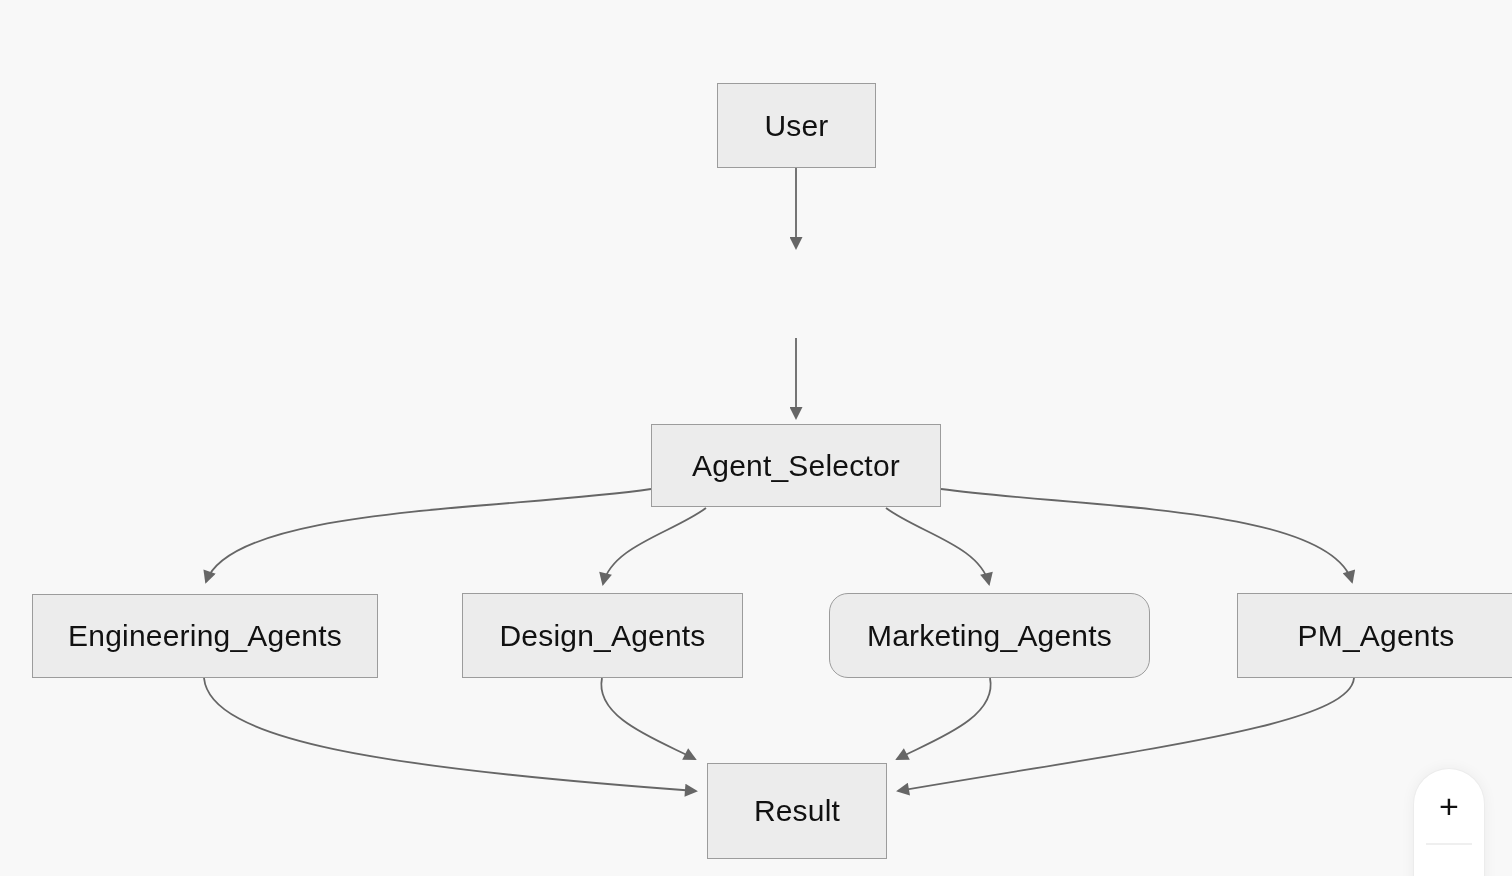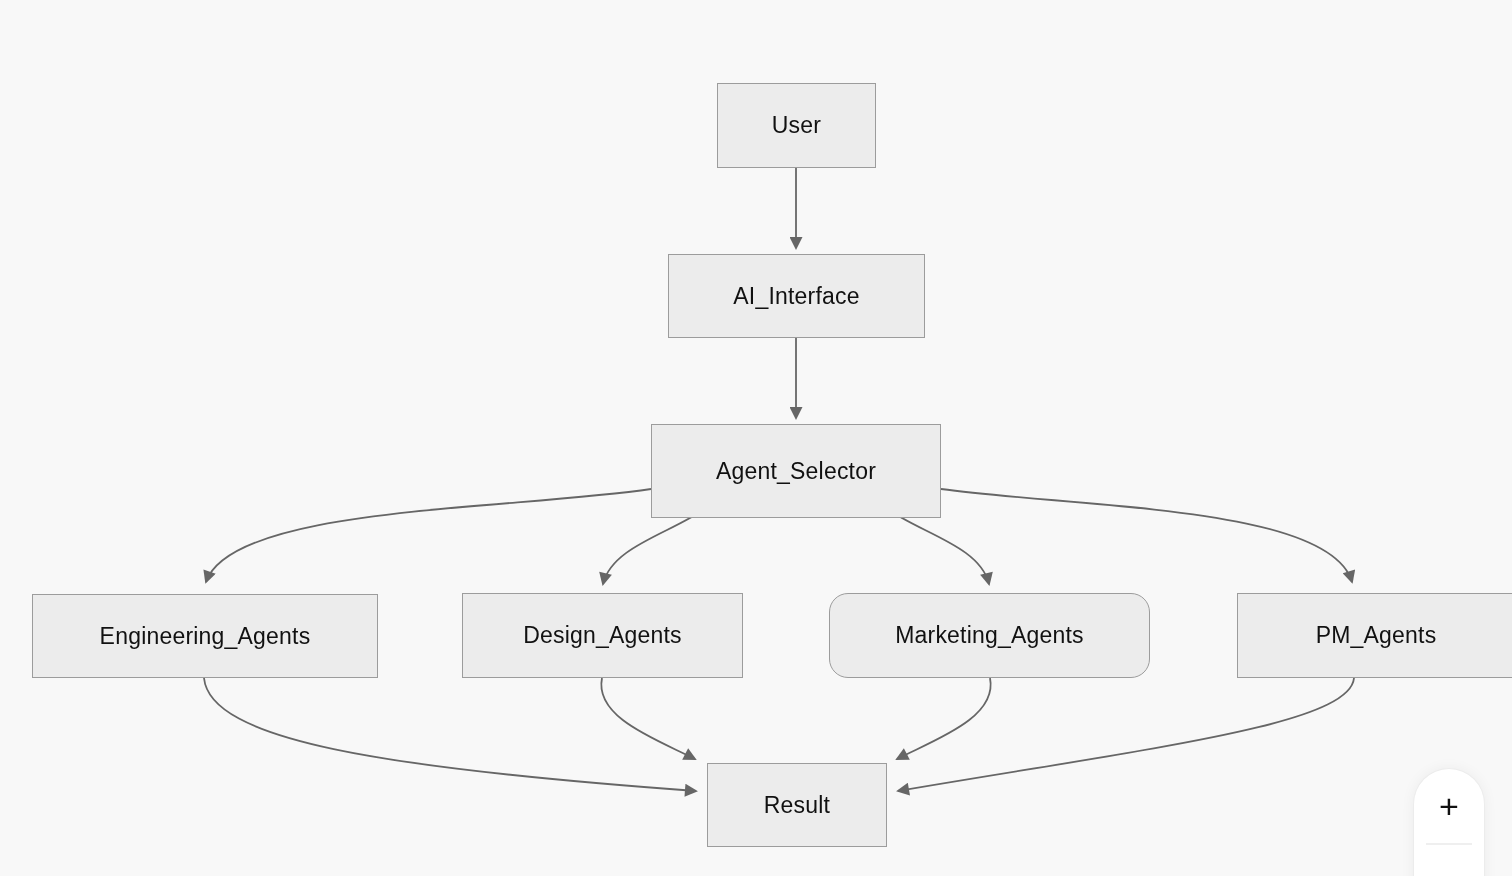--- a/index.html
+++ b/index.html
@@ -23,33 +23,33 @@
     stroke:var(--edge-color);
     stroke-width:1.8px;
   }
   .node{
     position:absolute;
     background:var(--node-fill);
     border:1.5px solid var(--node-border);
     display:flex;
     align-items:center;
     justify-content:center;
-    font-size:23px;
+    font-size:30px;
     color:var(--text-color);
     letter-spacing:0.2px;
     white-space:nowrap;
   }
   .node-user{left:717px;top:83px;width:159px;height:85px;}
   .node-ai{left:668px;top:254px;width:257px;height:84px;}
-  .node-selector{left:651px;top:424px;width:290px;height:94px;}
+  .node-selector{left:651px;top:424px;width:290px;height:83px;}
   .node-engineering{left:32px;top:594px;width:346px;height:84px;}
   .node-design{left:462px;top:593px;width:281px;height:85px;}
   .node-marketing{left:829px;top:593px;width:321px;height:85px;border-radius:19px;}
   .node-pm{left:1237px;top:593px;width:278px;height:85px;}
-  .node-result{left:707px;top:763px;width:180px;height:84px;}
+  .node-result{left:707px;top:763px;width:180px;height:96px;}
 
   .zoom-pill{
     position:absolute;
     left:1413px;top:768px;
     width:72px;height:140px;
     background:#ffffff;
     border:1px solid #ececec;
     border-bottom:none;
     border-radius:36px 36px 0 0;
     box-shadow:0 0 14px rgba(0,0,0,0.05);
@@ -94,21 +94,20 @@
     <path class="edge" d="M706,508 C672,533 612,546 603,584" marker-end="url(#arrow)"></path>
     <path class="edge" d="M886,508 C920,533 980,546 989,584" marker-end="url(#arrow)"></path>
     <path class="edge" d="M941,489 C1082,508 1330,506 1352,582" marker-end="url(#arrow)"></path>
     <path class="edge" d="M204,678 C210,740 380,768 696,791" marker-end="url(#arrow)"></path>
     <path class="edge" d="M602,678 C594,718 658,740 695,759" marker-end="url(#arrow)"></path>
     <path class="edge" d="M990,678 C998,718 934,740 897,759" marker-end="url(#arrow)"></path>
     <path class="edge" d="M1354,678 C1350,725 1150,748 898,791" marker-end="url(#arrow)"></path>
   </svg>
 
   <div class="node node-user">User</div>
-  <div class="node node-ai">AI_Interface</div>
   <div class="node node-selector">Agent_Selector</div>
   <div class="node node-engineering">Engineering_Agents</div>
   <div class="node node-design">Design_Agents</div>
   <div class="node node-marketing">Marketing_Agents</div>
   <div class="node node-pm">PM_Agents</div>
   <div class="node node-result">Result</div>
 
   <div class="zoom-pill">
     <button class="zoom-btn">+</button>
     <hr class="zoom-divider">

